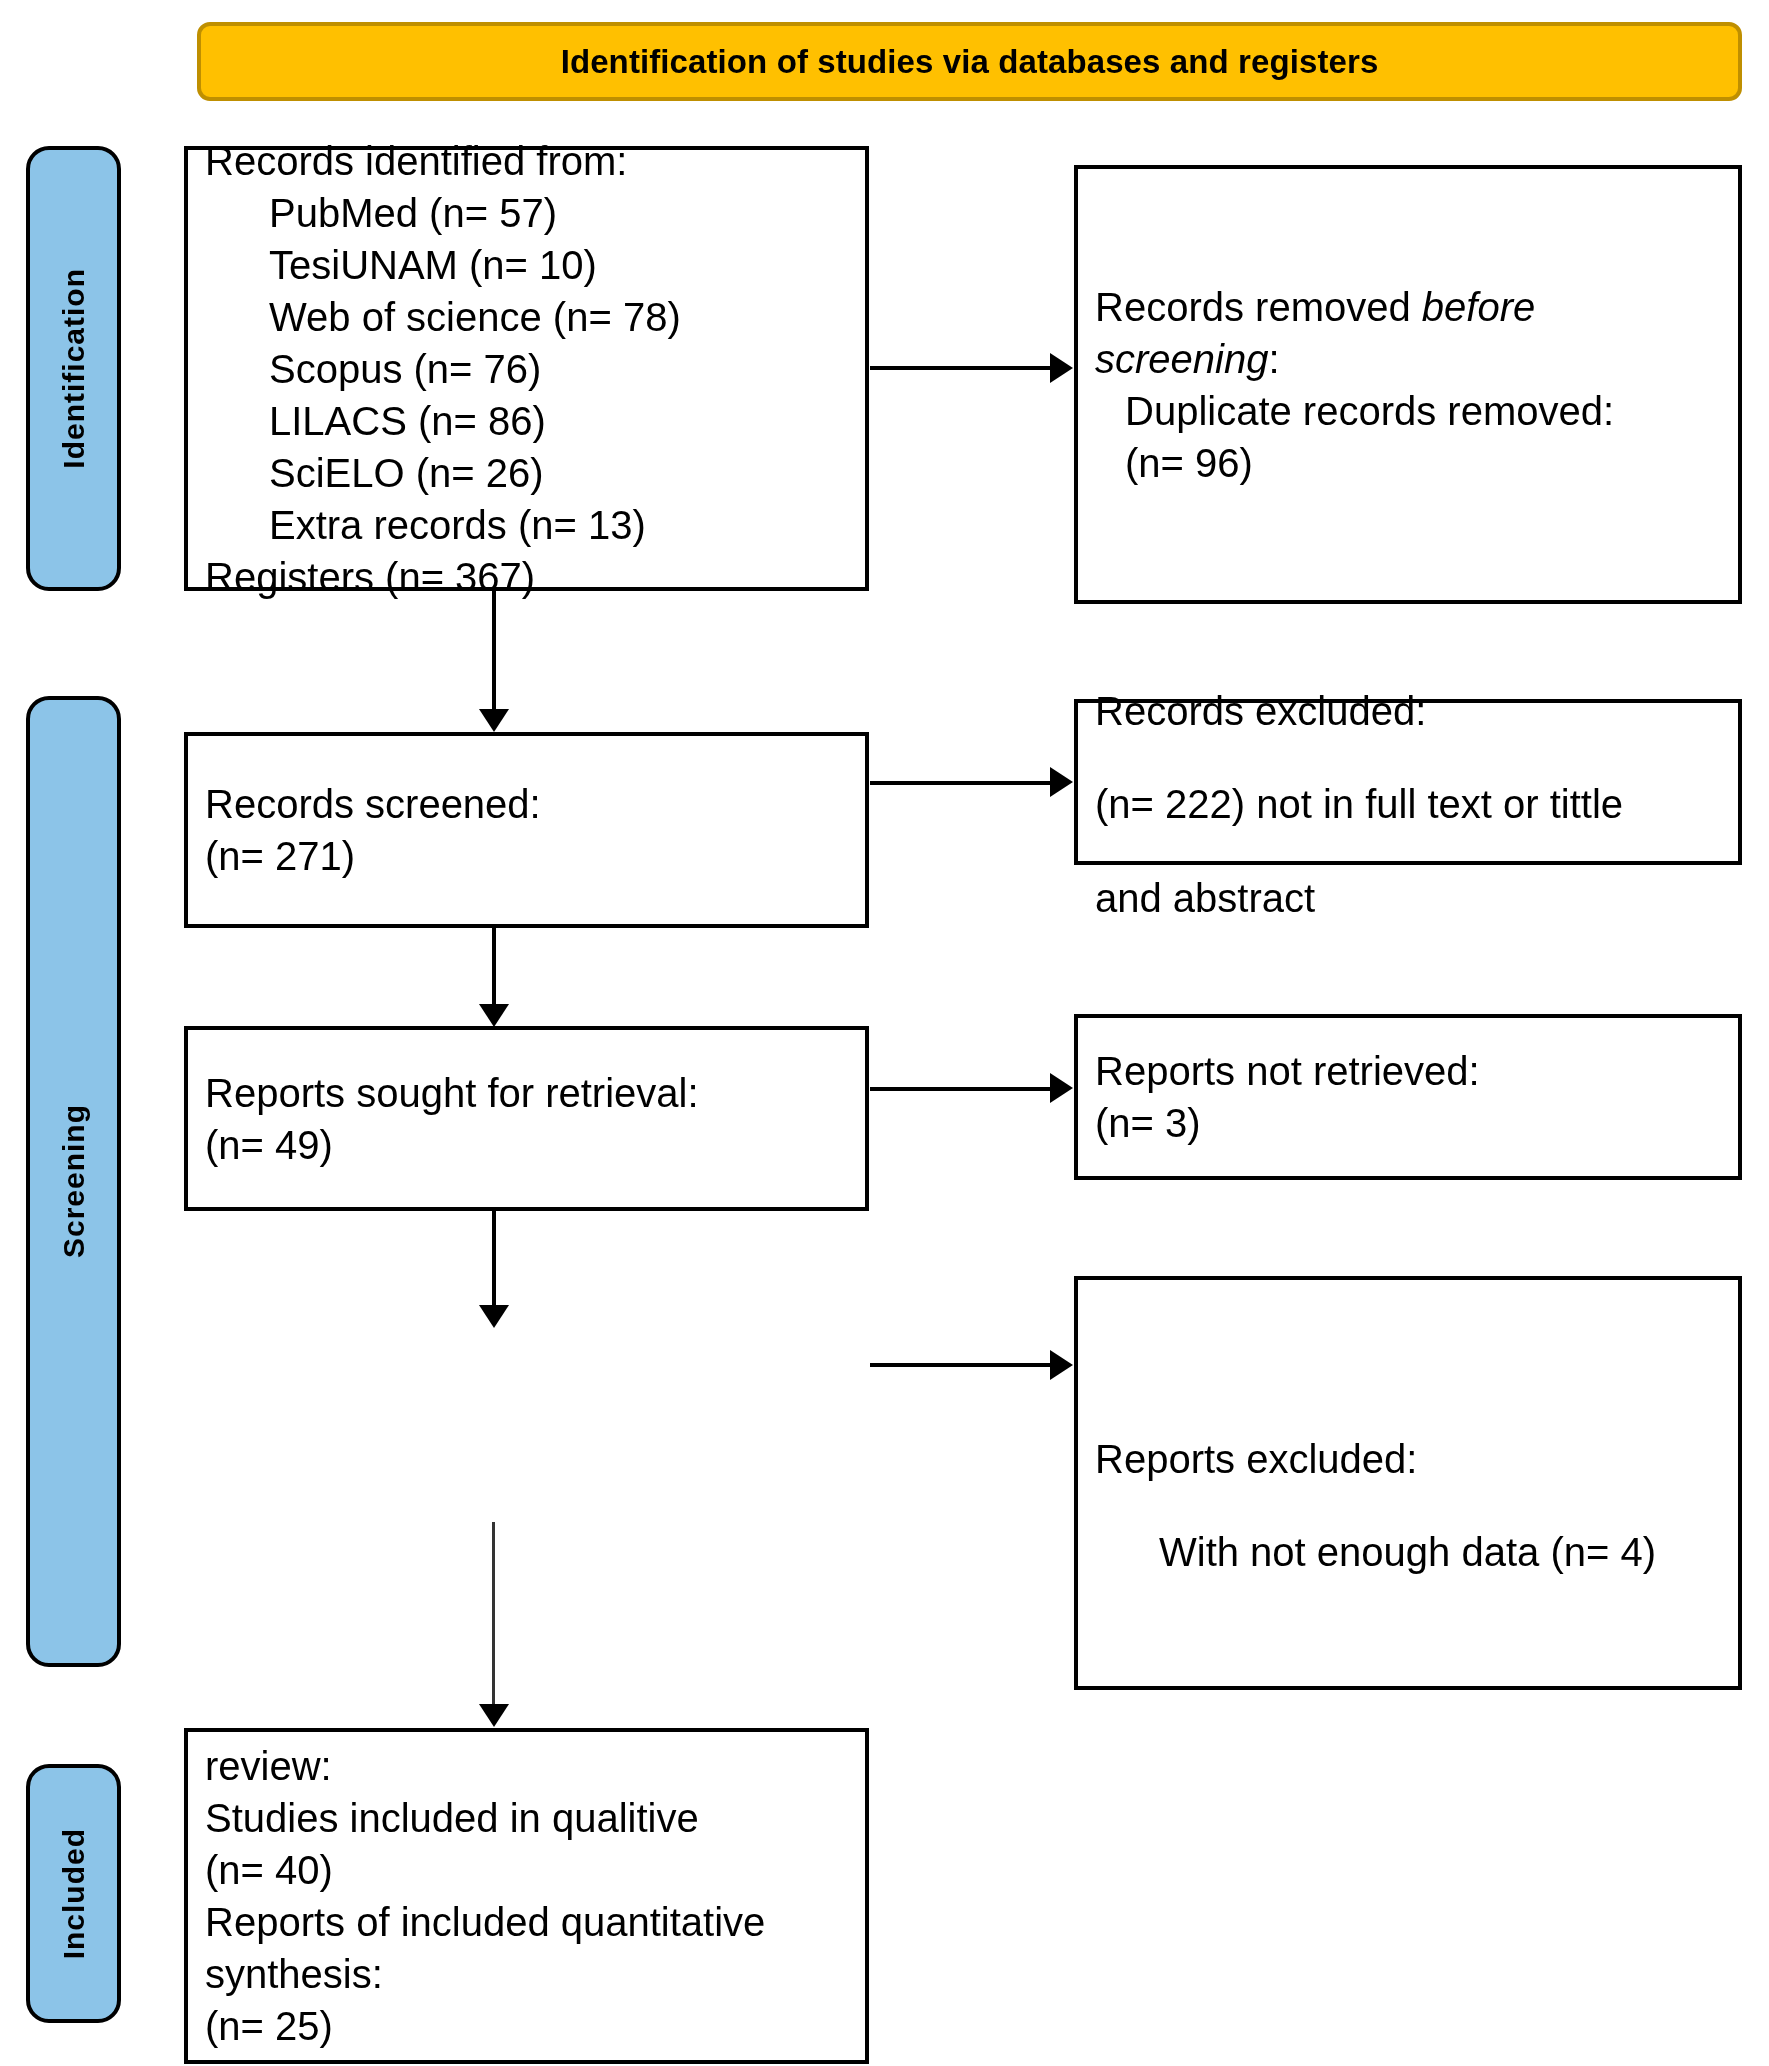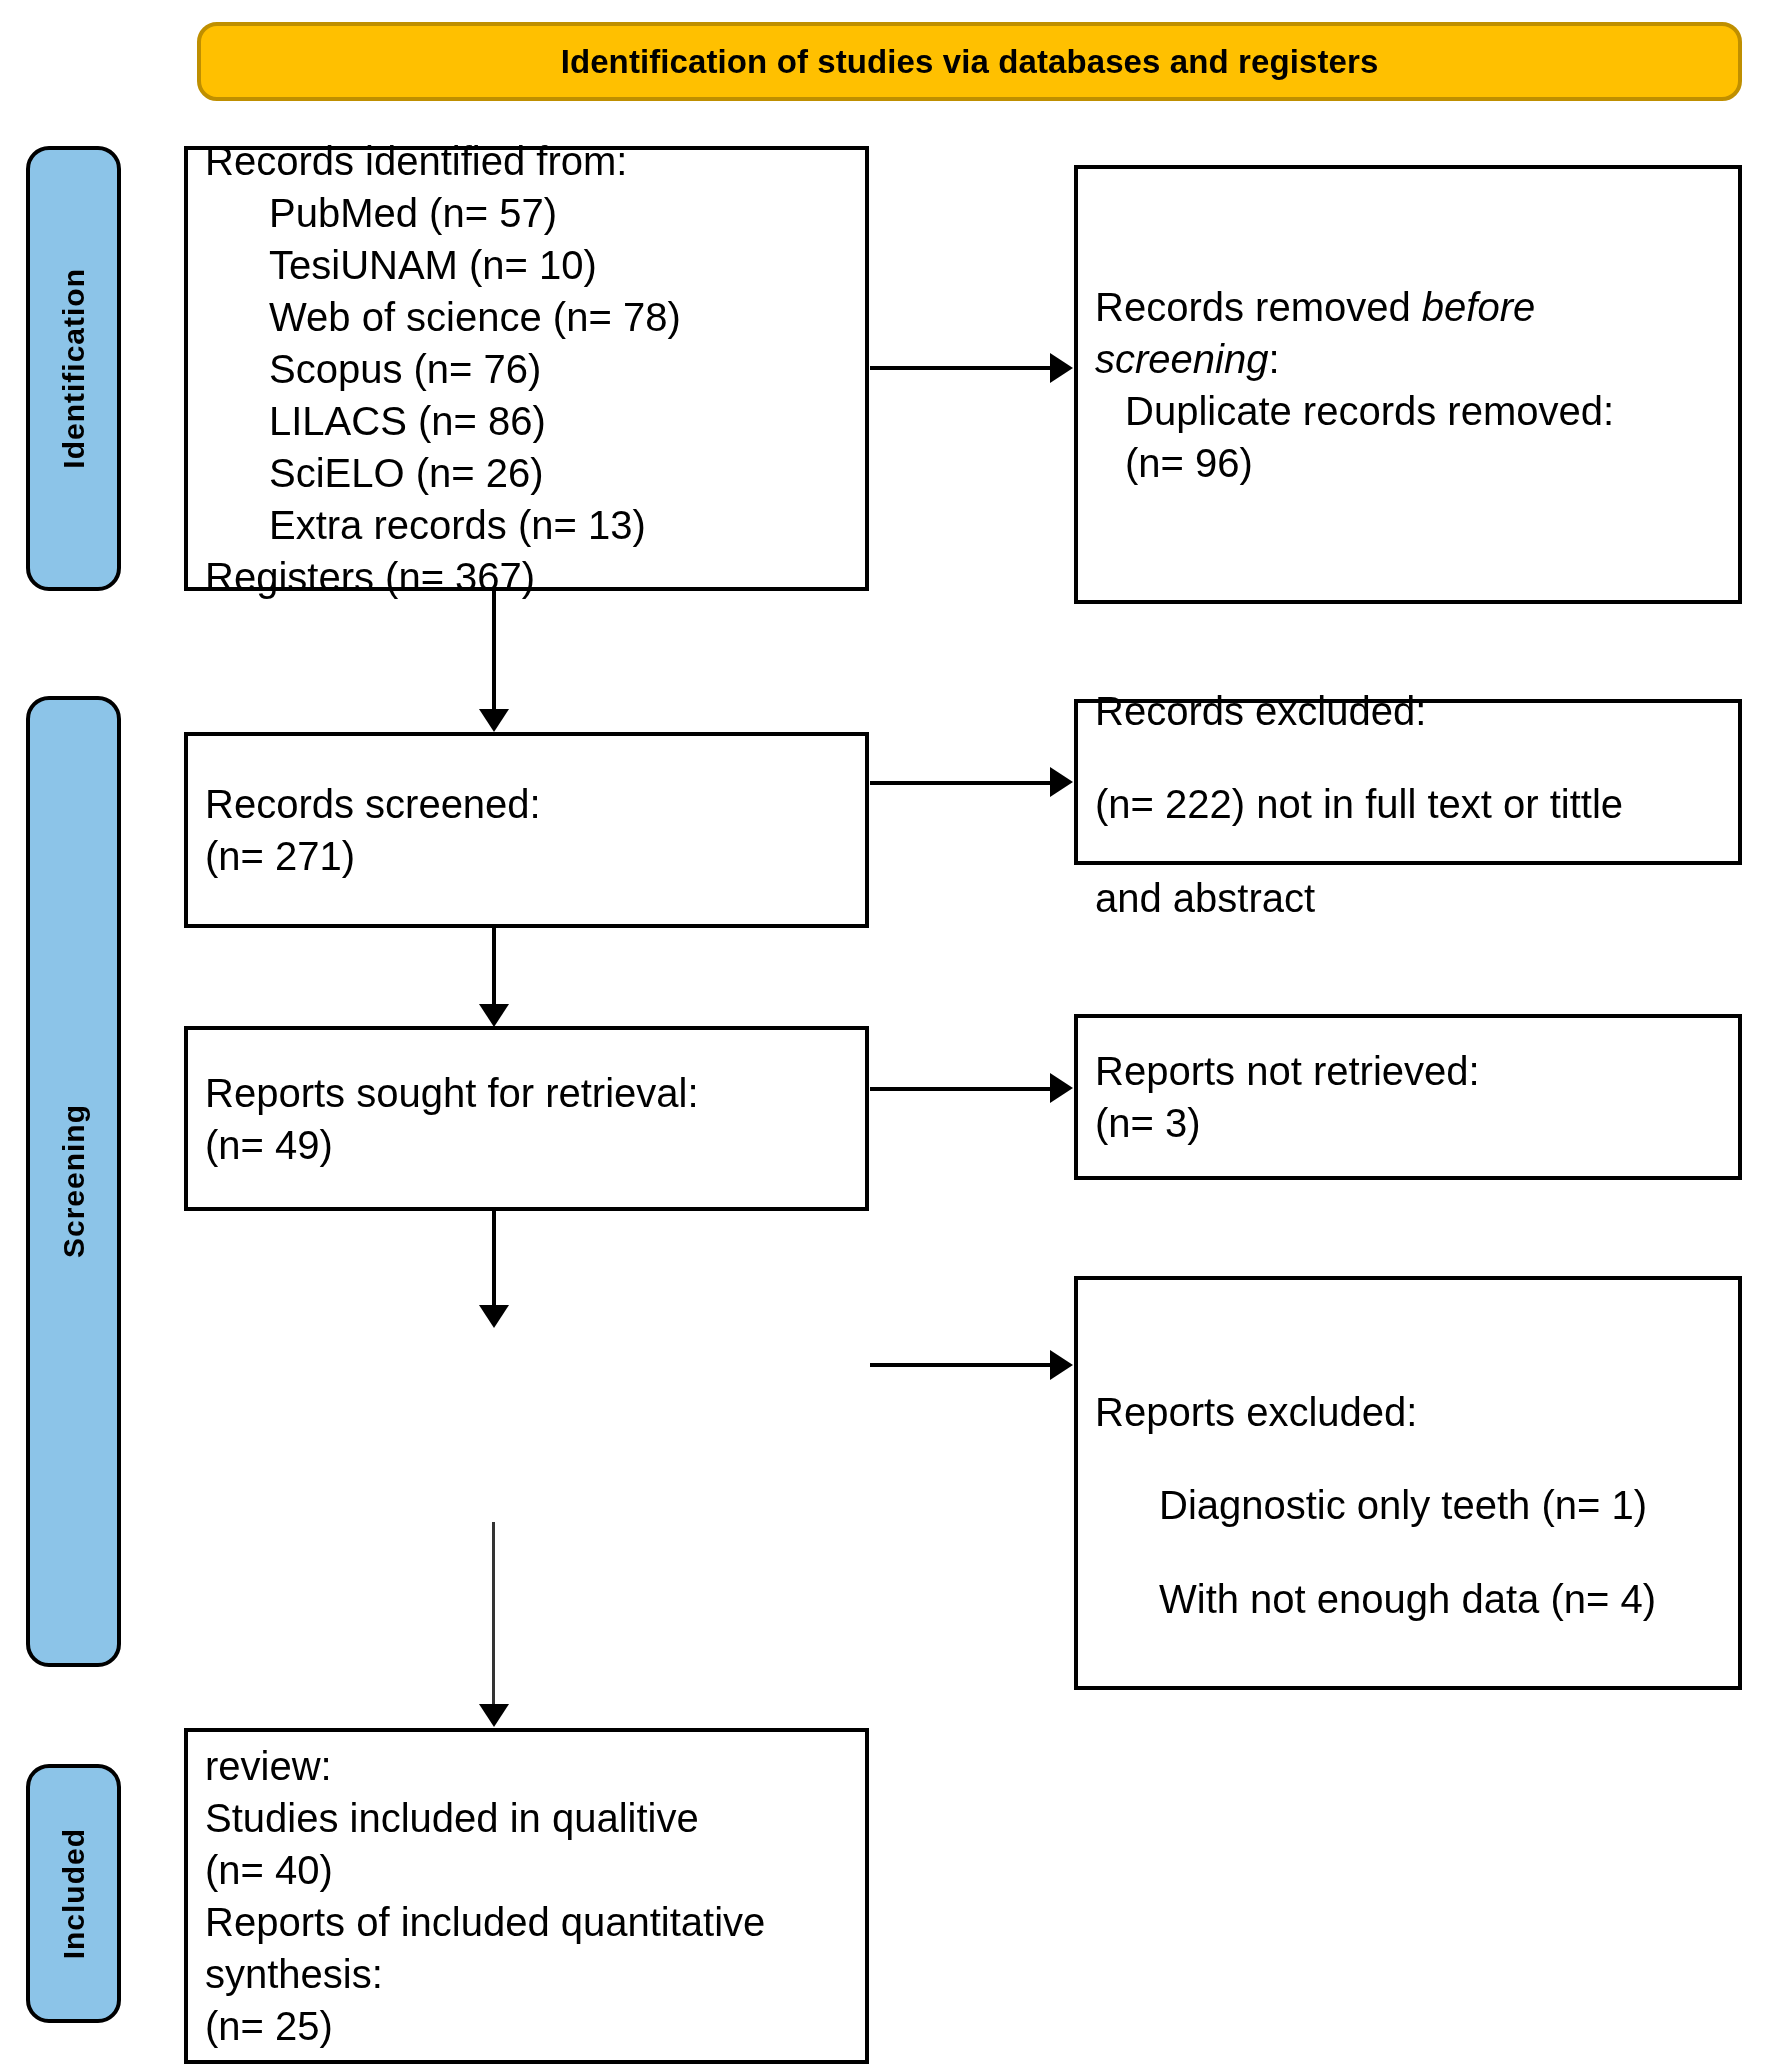--- a/index.html
+++ b/index.html
@@ -9,21 +9,21 @@
     -webkit-font-smoothing:antialiased;
   }
   #stage{position:absolute;left:0;top:0;width:1770px;height:2066px;}
 
   
   .banner{
     position:absolute;
     left:197px;top:22.4px;width:1545px;height:79px;
     background:#FFC000;
     border:4.5px solid #BF8F00;
-    border-radius:20px;
+    border-radius:13px;
     box-sizing:border-box;
     display:flex;align-items:center;justify-content:center;
   }
   .banner-text{
     font-size:33px;font-weight:bold;color:#000;letter-spacing:0.1px;
     text-align:center;line-height:1.1;
   }
 
   
   .stage-tab{
@@ -145,21 +145,20 @@
   </div>
 
   <div class="fbox" id="box-not-retrieved">
     <div class="line">Reports not retrieved:</div>
     <div class="line">(n= 3)</div>
   </div>
 
 
   <div class="fbox" id="box-rep-excluded">
     <div class="line tight">Reports excluded:</div>
-    <div class="line tight indent">Diagnostic only teeth (n= 1)</div>
     <div class="line tight indent">With not enough data (n= 4)</div>
   </div>
 
   <div class="fbox" id="box-included">
     <div class="line">review:</div>
     <div class="line">Studies included in qualitive</div>
     <div class="line">(n= 40)</div>
     <div class="line">Reports of included quantitative</div>
     <div class="line">synthesis:</div>
     <div class="line">(n= 25)</div>

